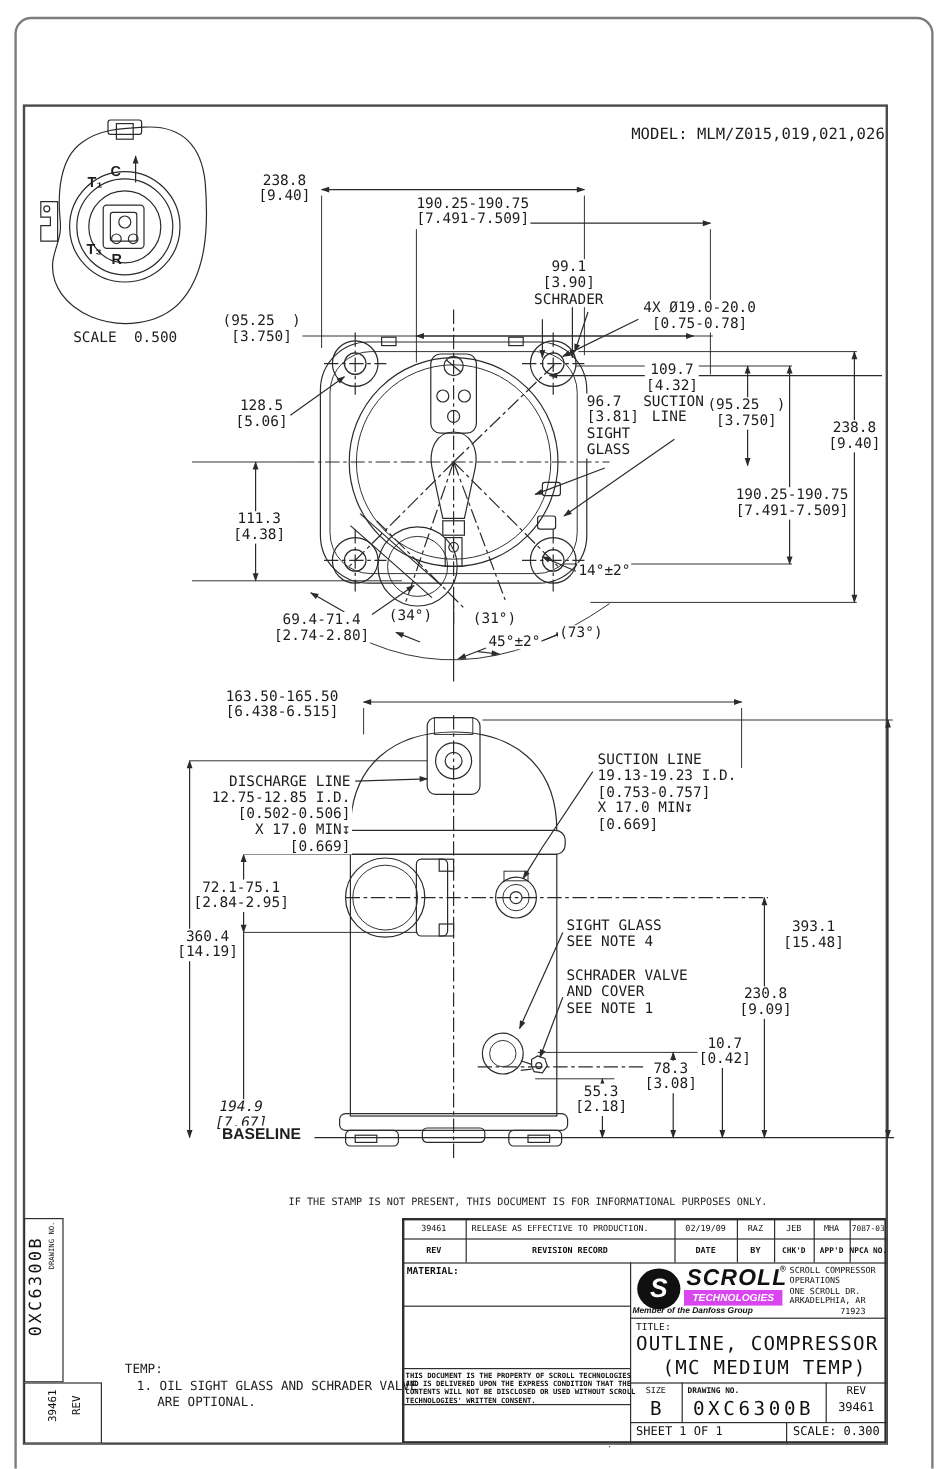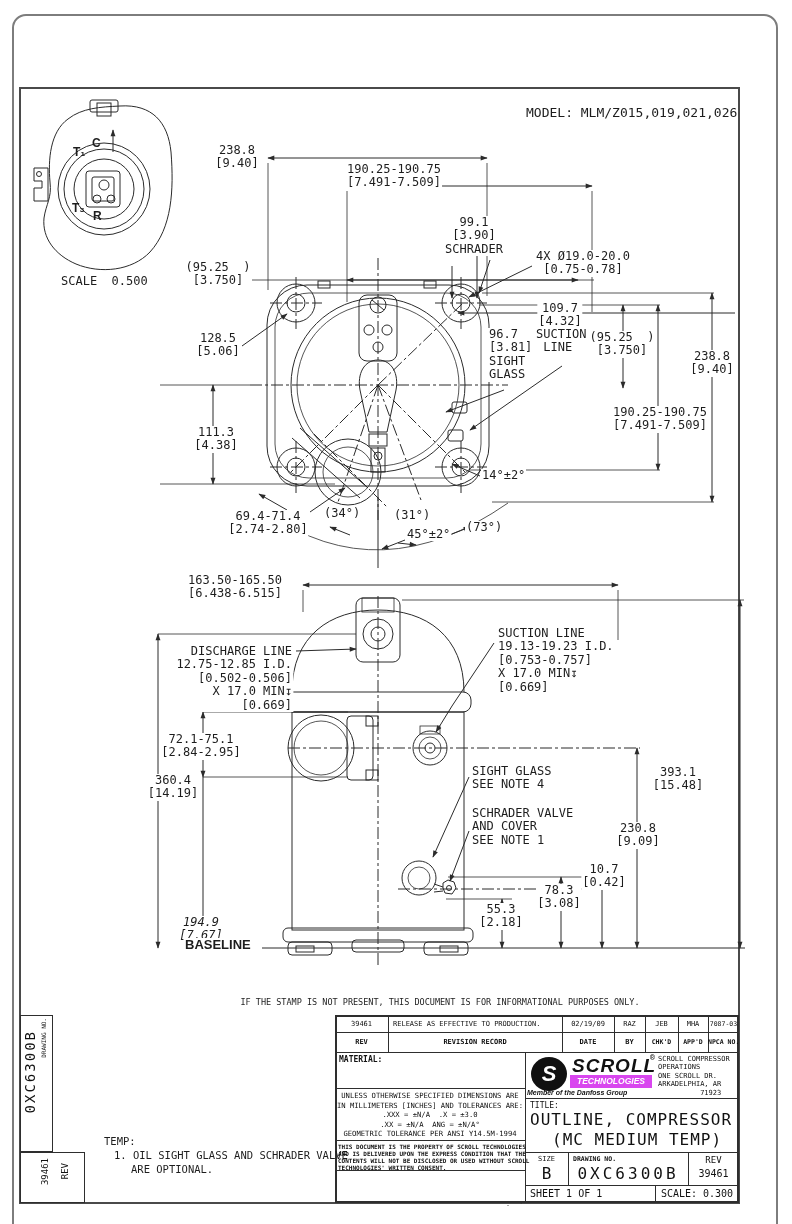--- a/index.html
+++ b/index.html
@@ -340,25 +340,20 @@
   <div class="tbt bold" style="left:645px;top:1038px;width:33px;text-align:center;font-size:6.5px;">CHK'D</div>
   <div class="tbt bold" style="left:678px;top:1038px;width:30px;text-align:center;font-size:6.5px;">APP'D</div>
   <div class="tbt bold" style="left:708px;top:1038px;width:31px;text-align:center;font-size:6.5px;">NPCA NO.</div>
 
   <div class="tline" style="left:525px;top:1052px;width:1px;height:151px;"></div>
   <div class="tline" style="left:335px;top:1088px;width:190px;height:1px;"></div>
   <div class="tline" style="left:335px;top:1140px;width:190px;height:1px;"></div>
   <div class="tline" style="left:335px;top:1170px;width:190px;height:1px;"></div>
 
   <div class="tbt bold" style="left:339px;top:1055px;font-size:8px;">MATERIAL:</div>
-  <div class="tbt" style="left:335px;top:1091px;width:190px;text-align:center;font-size:7.2px;line-height:9.6px;">UNLESS OTHERWISE SPECIFIED DIMENSIONS ARE
-IN MILLIMETERS [INCHES] AND TOLERANCES ARE:
-.XXX = ±N/A  .X = ±3.0
-.XX = ±N/A  ANG = ±N/A°
-GEOMETRIC TOLERANCE PER ANSI Y14.5M-1994</div>
   <div class="tbt bold" style="left:338px;top:1143px;font-size:6px;line-height:7px;">THIS DOCUMENT IS THE PROPERTY OF SCROLL TECHNOLOGIES
 AND IS DELIVERED UPON THE EXPRESS CONDITION THAT THE
 CONTENTS WILL NOT BE DISCLOSED OR USED WITHOUT SCROLL
 TECHNOLOGIES' WRITTEN CONSENT.</div>
 
   <div class="tline" style="left:525px;top:1098px;width:214px;height:1px;"></div>
   <div class="logoCircle" style="left:531px;top:1057px;">S</div>
   <div class="tbt bold" style="left:572px;top:1055px;font-size:19px;font-style:italic;font-family:'Liberation Sans',sans-serif;letter-spacing:1px;">SCROLL</div>
   <div class="logoBar" style="left:570px;top:1075px;width:82px;height:13px;font-size:8.5px;line-height:13px;">TECHNOLOGIES</div>
   <div class="tbt" style="left:650px;top:1053px;font-size:8px;">®</div>

